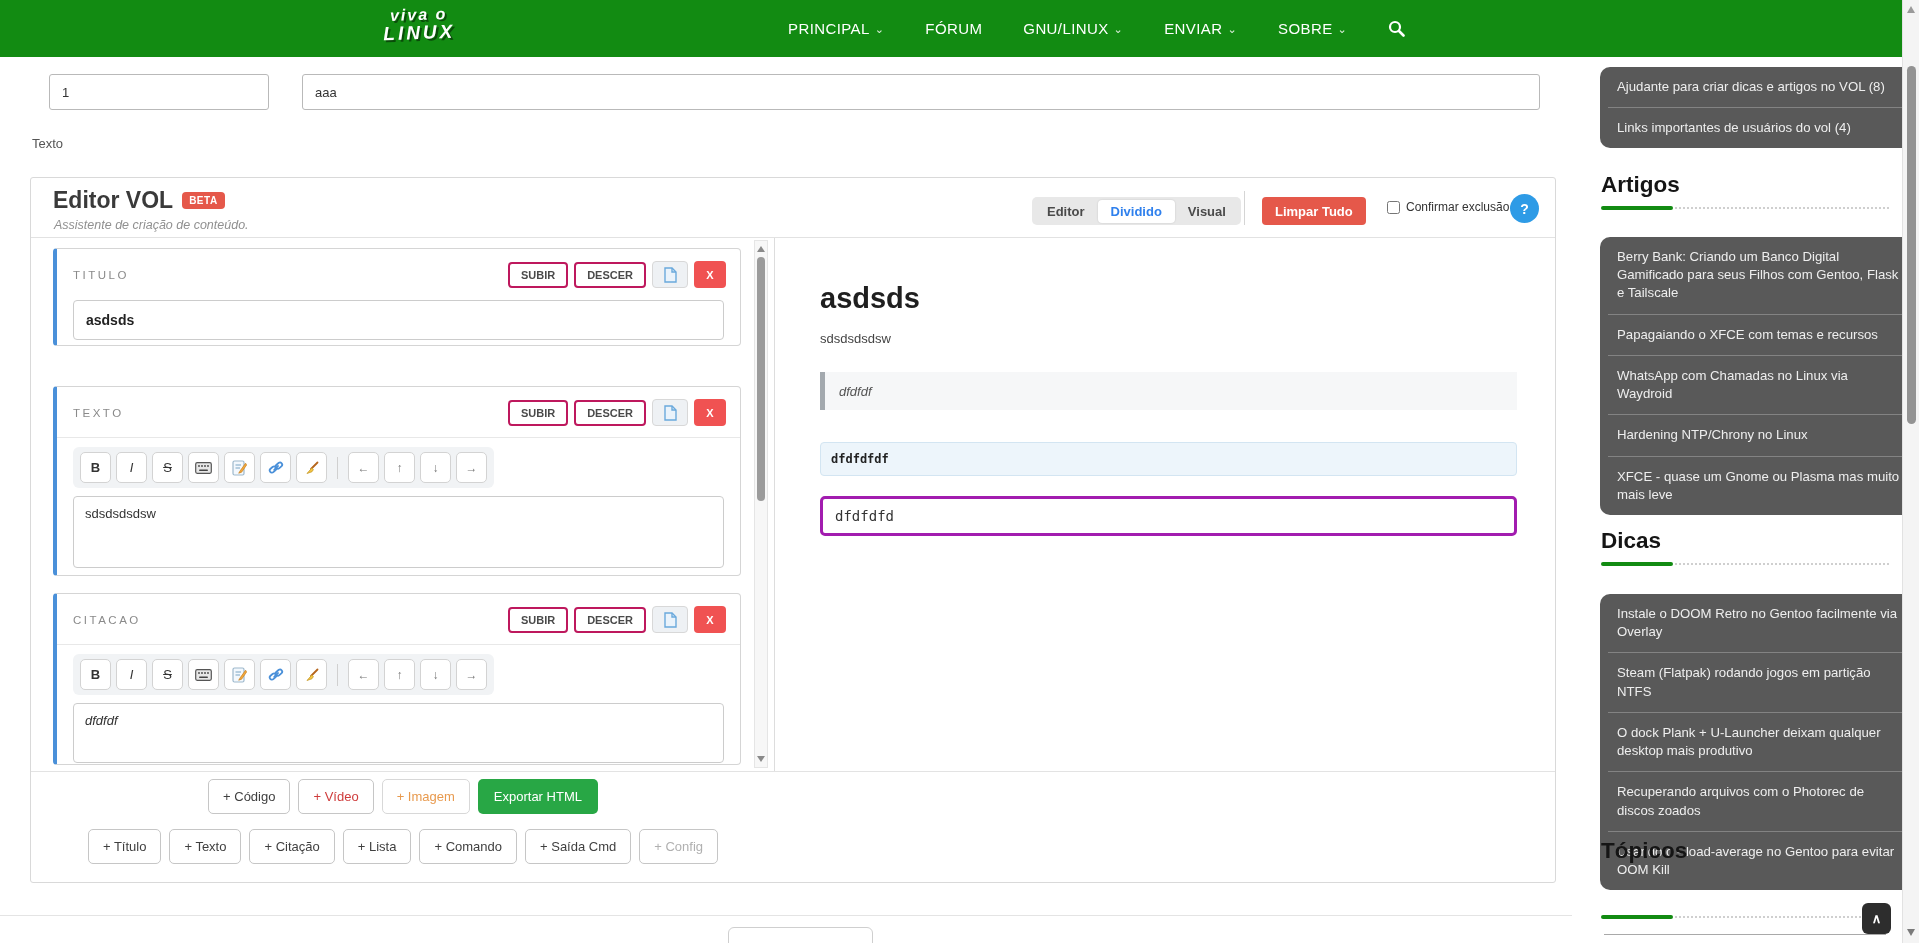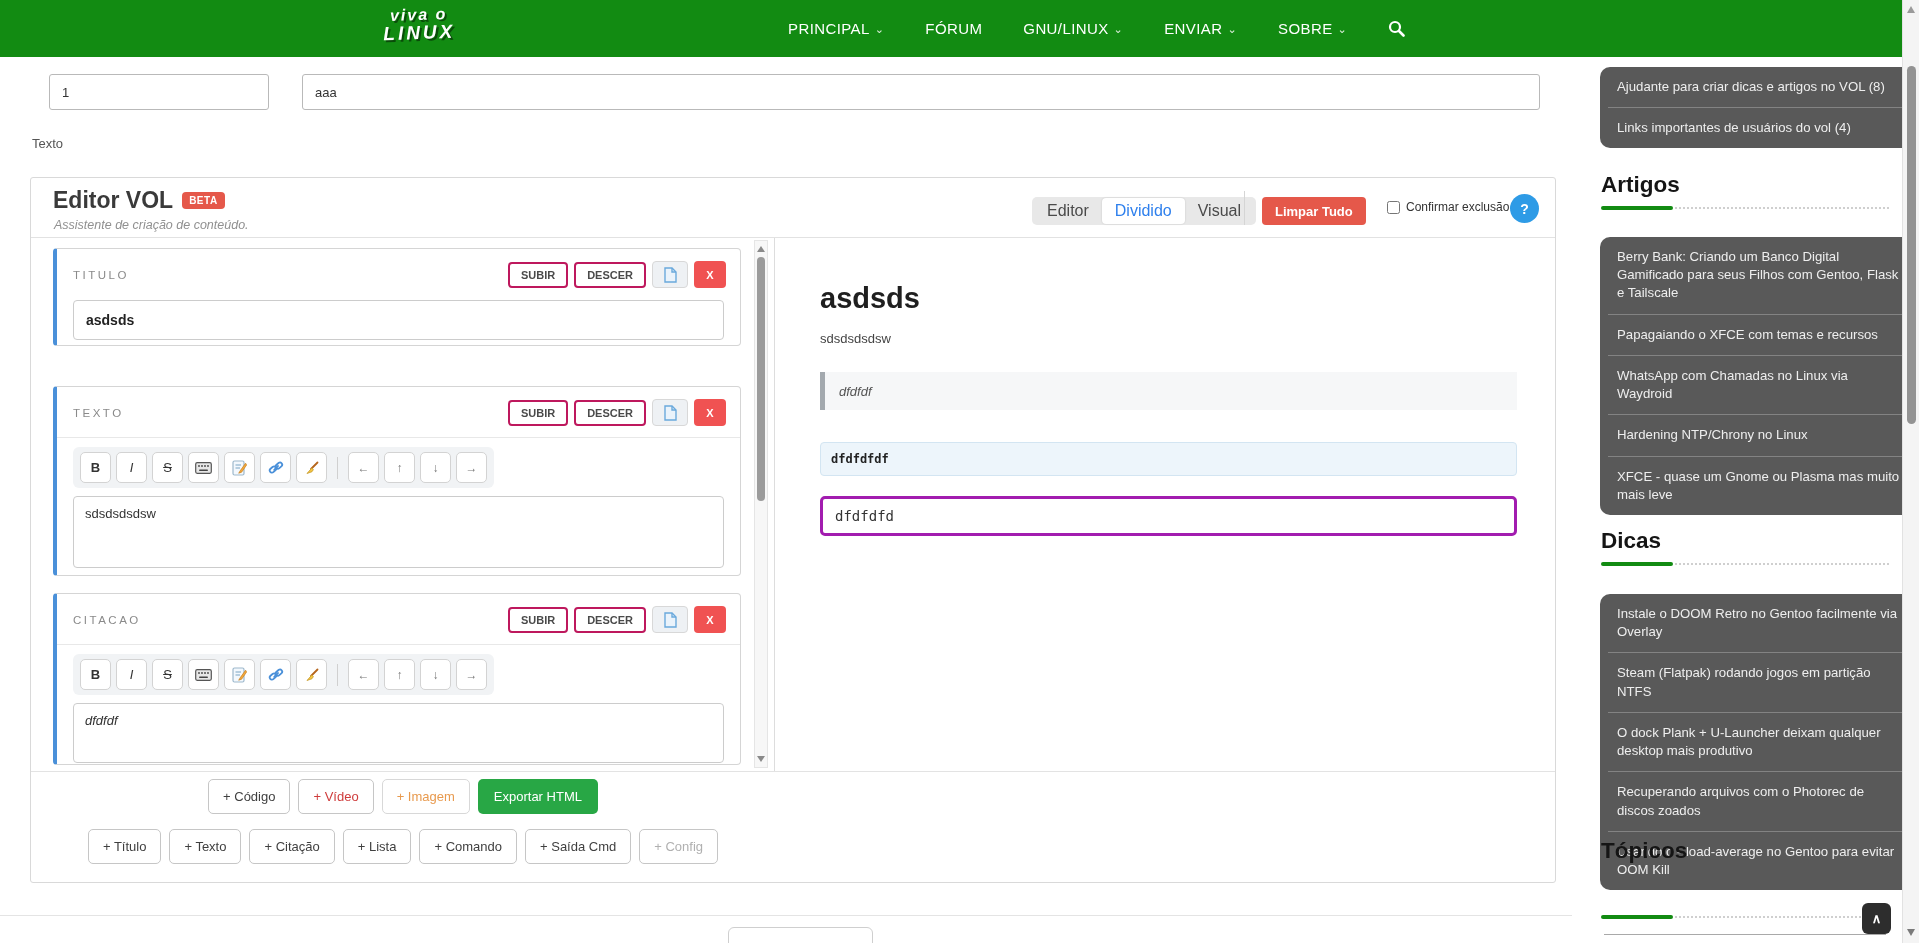--- a/index.html
+++ b/index.html
@@ -31,21 +31,21 @@
   .panel { position:absolute; left:30px; top:177px; width:1526px; height:706px;
            border:1px solid #d9d9d9; border-radius:3px; background:#fff; }
   .panel-header { position:absolute; left:0; top:0; width:100%; height:60px; border-bottom:1px solid #e2e2e2; }
   .panel-title { position:absolute; left:22px; top:9px; font-size:23px; font-weight:bold; color:#3a3a3a; display:flex; align-items:center; gap:9px; }
   .beta-badge { background:#e5584a; color:#fff; font-size:10px; font-weight:bold; letter-spacing:.5px;
                 border-radius:4px; padding:3px 7px; }
   .panel-subtitle { position:absolute; left:23px; top:40px; font-size:12.5px; font-style:italic; color:#909090; }
 
   .segmented { position:absolute; left:1001px; top:19px; height:28px; background:#e8e8e8; border-radius:5px;
                display:flex; align-items:center; padding:2px; }
-  .seg-item { padding:4px 13px; font-size:16px; font-weight:normal; color:#4a4a4a; border-radius:4px; cursor:pointer; }
+  .seg-item { padding:4px 13px; font-size:13px; font-weight:bold; color:#4a4a4a; border-radius:4px; cursor:pointer; }
   .seg-item.active { background:#fff; color:#2f80ed; box-shadow:0 0 2px rgba(0,0,0,.15); }
   .header-vsep { position:absolute; left:1213px; top:13px; width:1px; height:34px; background:#d5d5d5; }
   .btn-clear { position:absolute; left:1231px; top:19px; height:28px; padding:0 13px; background:#e5584a;
                border:none; border-radius:4px; color:#fff; font-weight:bold; font-size:13px; cursor:pointer; font-family:inherit; }
   .confirm-wrap { position:absolute; left:1356px; top:22px; display:flex; align-items:center; gap:6px; }
   .confirm-wrap input { width:13px; height:13px; }
   .confirm-wrap label { font-size:12px; color:#333; }
   .btn-help { position:absolute; left:1479px; top:16px; width:29px; height:29px; border-radius:50%;
               background:#2e9be6; color:#fff; border:none; font-size:14px; font-weight:bold; cursor:pointer; font-family:inherit; }
 

